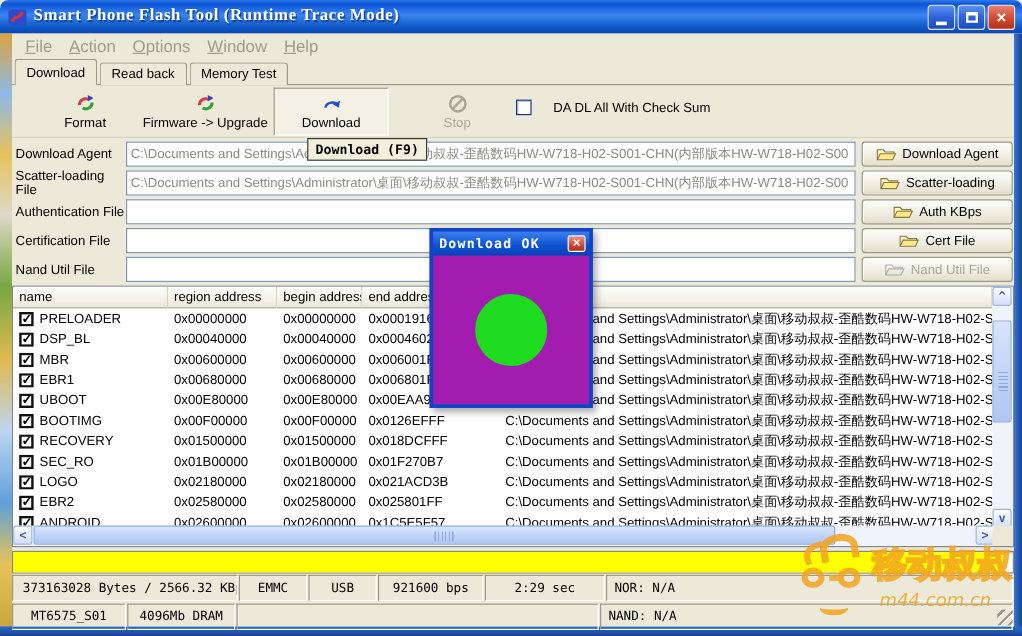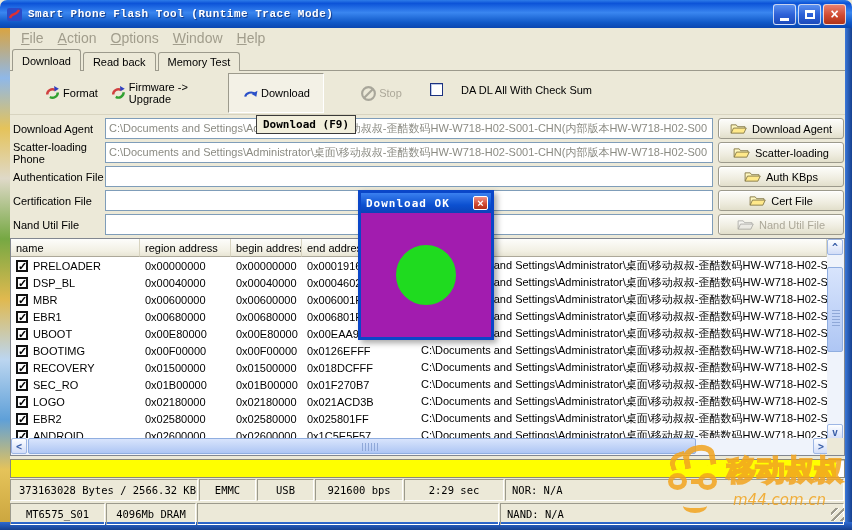--- a/index.html
+++ b/index.html
@@ -4,21 +4,21 @@
 <style>
   * { margin:0; padding:0; box-sizing:border-box; }
   body { background:#808080; font-family:"Liberation Sans", sans-serif; }
   .screen { position:relative; width:852px; height:530px; background:#ECE9D8; overflow:hidden; }
 
   
   .titlebar { position:absolute; left:0; top:0; width:852px; height:28px;
     background:linear-gradient(180deg,#2E7CE8 0%,#0C53D8 12%,#3A86F0 45%,#1059C8 80%,#0A46B0 100%);
     border-radius:7px 7px 0 0; display:flex; align-items:center; padding:0 6px; }
   .app-icon { width:17px; height:17px; margin-right:5px; flex:0 0 auto; }
-  .title-text { color:#fff; font-family:Liberation Mono, monospace; font-weight:bold; font-size:11px;
+  .title-text { color:#fff; font-family:Liberation Serif, serif; font-weight:bold; font-size:14px;
     text-shadow:1px 1px 1px #123A8A; letter-spacing:0.5px; white-space:nowrap; }
   .winbtns { margin-left:auto; display:flex; gap:2px; }
   .wbtn { width:23px; height:21px; border-radius:3px; border:1px solid rgba(255,255,255,.75);
     display:flex; align-items:center; justify-content:center; }
   .wbtn.minmax { background:linear-gradient(180deg,#5A90F0 0%,#2E62D8 50%,#1C4ABB 100%); }
   .wbtn.close { background:linear-gradient(180deg,#E88070 0%,#D04A30 55%,#B03318 100%);
     color:#fff; font-size:14px; font-weight:bold; line-height:1; }
   .glyph-min { width:9px; height:3px; background:#fff; margin-top:10px; }
   .glyph-max { width:10px; height:9px; border:2px solid #fff; border-top-width:3px; }
 
@@ -40,21 +40,21 @@
   .menu-item u { text-decoration:underline; }
 
   .tabstrip { height:23px; display:flex; align-items:flex-end; padding-left:2px; position:relative; }
   .tabstrip::after { content:""; position:absolute; left:0; right:0; bottom:0; height:1px; background:#9C9A8C; }
   .tab { border:1px solid #9C9A8C; border-bottom:none; border-radius:3px 3px 0 0; background:#ECE9D8;
     font-size:11px; padding:3px 9px 4px; margin-right:2px; height:19px; position:relative; z-index:1; }
   .tab.active { height:22px; padding-top:5px; z-index:3; box-shadow:0 1px 0 #ECE9D8; }
 
   
   .toolbar { height:44px; position:relative; border-bottom:1px solid #D8D4C0; }
-  .tool { position:absolute; top:3px; height:38px; display:flex; 
+  .tool { position:absolute; top:3px; height:38px; display:flex; flex-direction:column;
     align-items:center; justify-content:center; gap:2px; font-size:11px; color:#000; }
   .tool.format   { left:22px;  width:78px; }
   .tool.firmware { left:100px; width:122px; }
   .tool.download { left:218px; width:96px; border:1px solid; border-color:#9C9A8C #FFF #FFF #9C9A8C;
     background:#F3F1E6; top:2px; height:40px; }
   .tool.stop { left:345px; width:52px; color:#ACA899; }
   .ticon { width:17px; height:17px; }
   .checksum { position:absolute; left:420px; top:12px; display:flex; align-items:center; gap:18px; font-size:11px; }
   .cbx { width:13px; height:13px; background:#fff; border:1px solid #1C3280;
     box-shadow:inset 1px 1px 0 #B8C7E8; }
@@ -260,21 +260,21 @@
           </div>
           <div class="fbtn">
             <svg viewBox="0 0 18 13" xmlns="http://www.w3.org/2000/svg">
     <path d="M1 11 V2 h5.5 l1.5 2 H16 v2.5" fill="#FFF8C0" stroke="#86794A" stroke-width="1"></path>
     <path d="M1 11 L3.6 5.5 H17.4 L14.8 11 Z" fill="#FFE98A" stroke="#86794A" stroke-width="1"></path>
   </svg>
             <span>Download Agent</span>
           </div>
         </div>
         <div class="frow">
-          <div class="flabel">Scatter-loading Phone</div>
+          <div class="flabel">Scatter-loading File</div>
           <div class="finput">
             <span class="ftext">C:\Documents and Settings\Administrator\桌面\移动叔叔-歪酷数码HW-W718-H02-S001-CHN(内部版本HW-W718-H02-S00</span>
           </div>
           <div class="fbtn">
             <svg viewBox="0 0 18 13" xmlns="http://www.w3.org/2000/svg">
     <path d="M1 11 V2 h5.5 l1.5 2 H16 v2.5" fill="#FFF8C0" stroke="#86794A" stroke-width="1"></path>
     <path d="M1 11 L3.6 5.5 H17.4 L14.8 11 Z" fill="#FFE98A" stroke="#86794A" stroke-width="1"></path>
   </svg>
             <span>Scatter-loading</span>
           </div>

